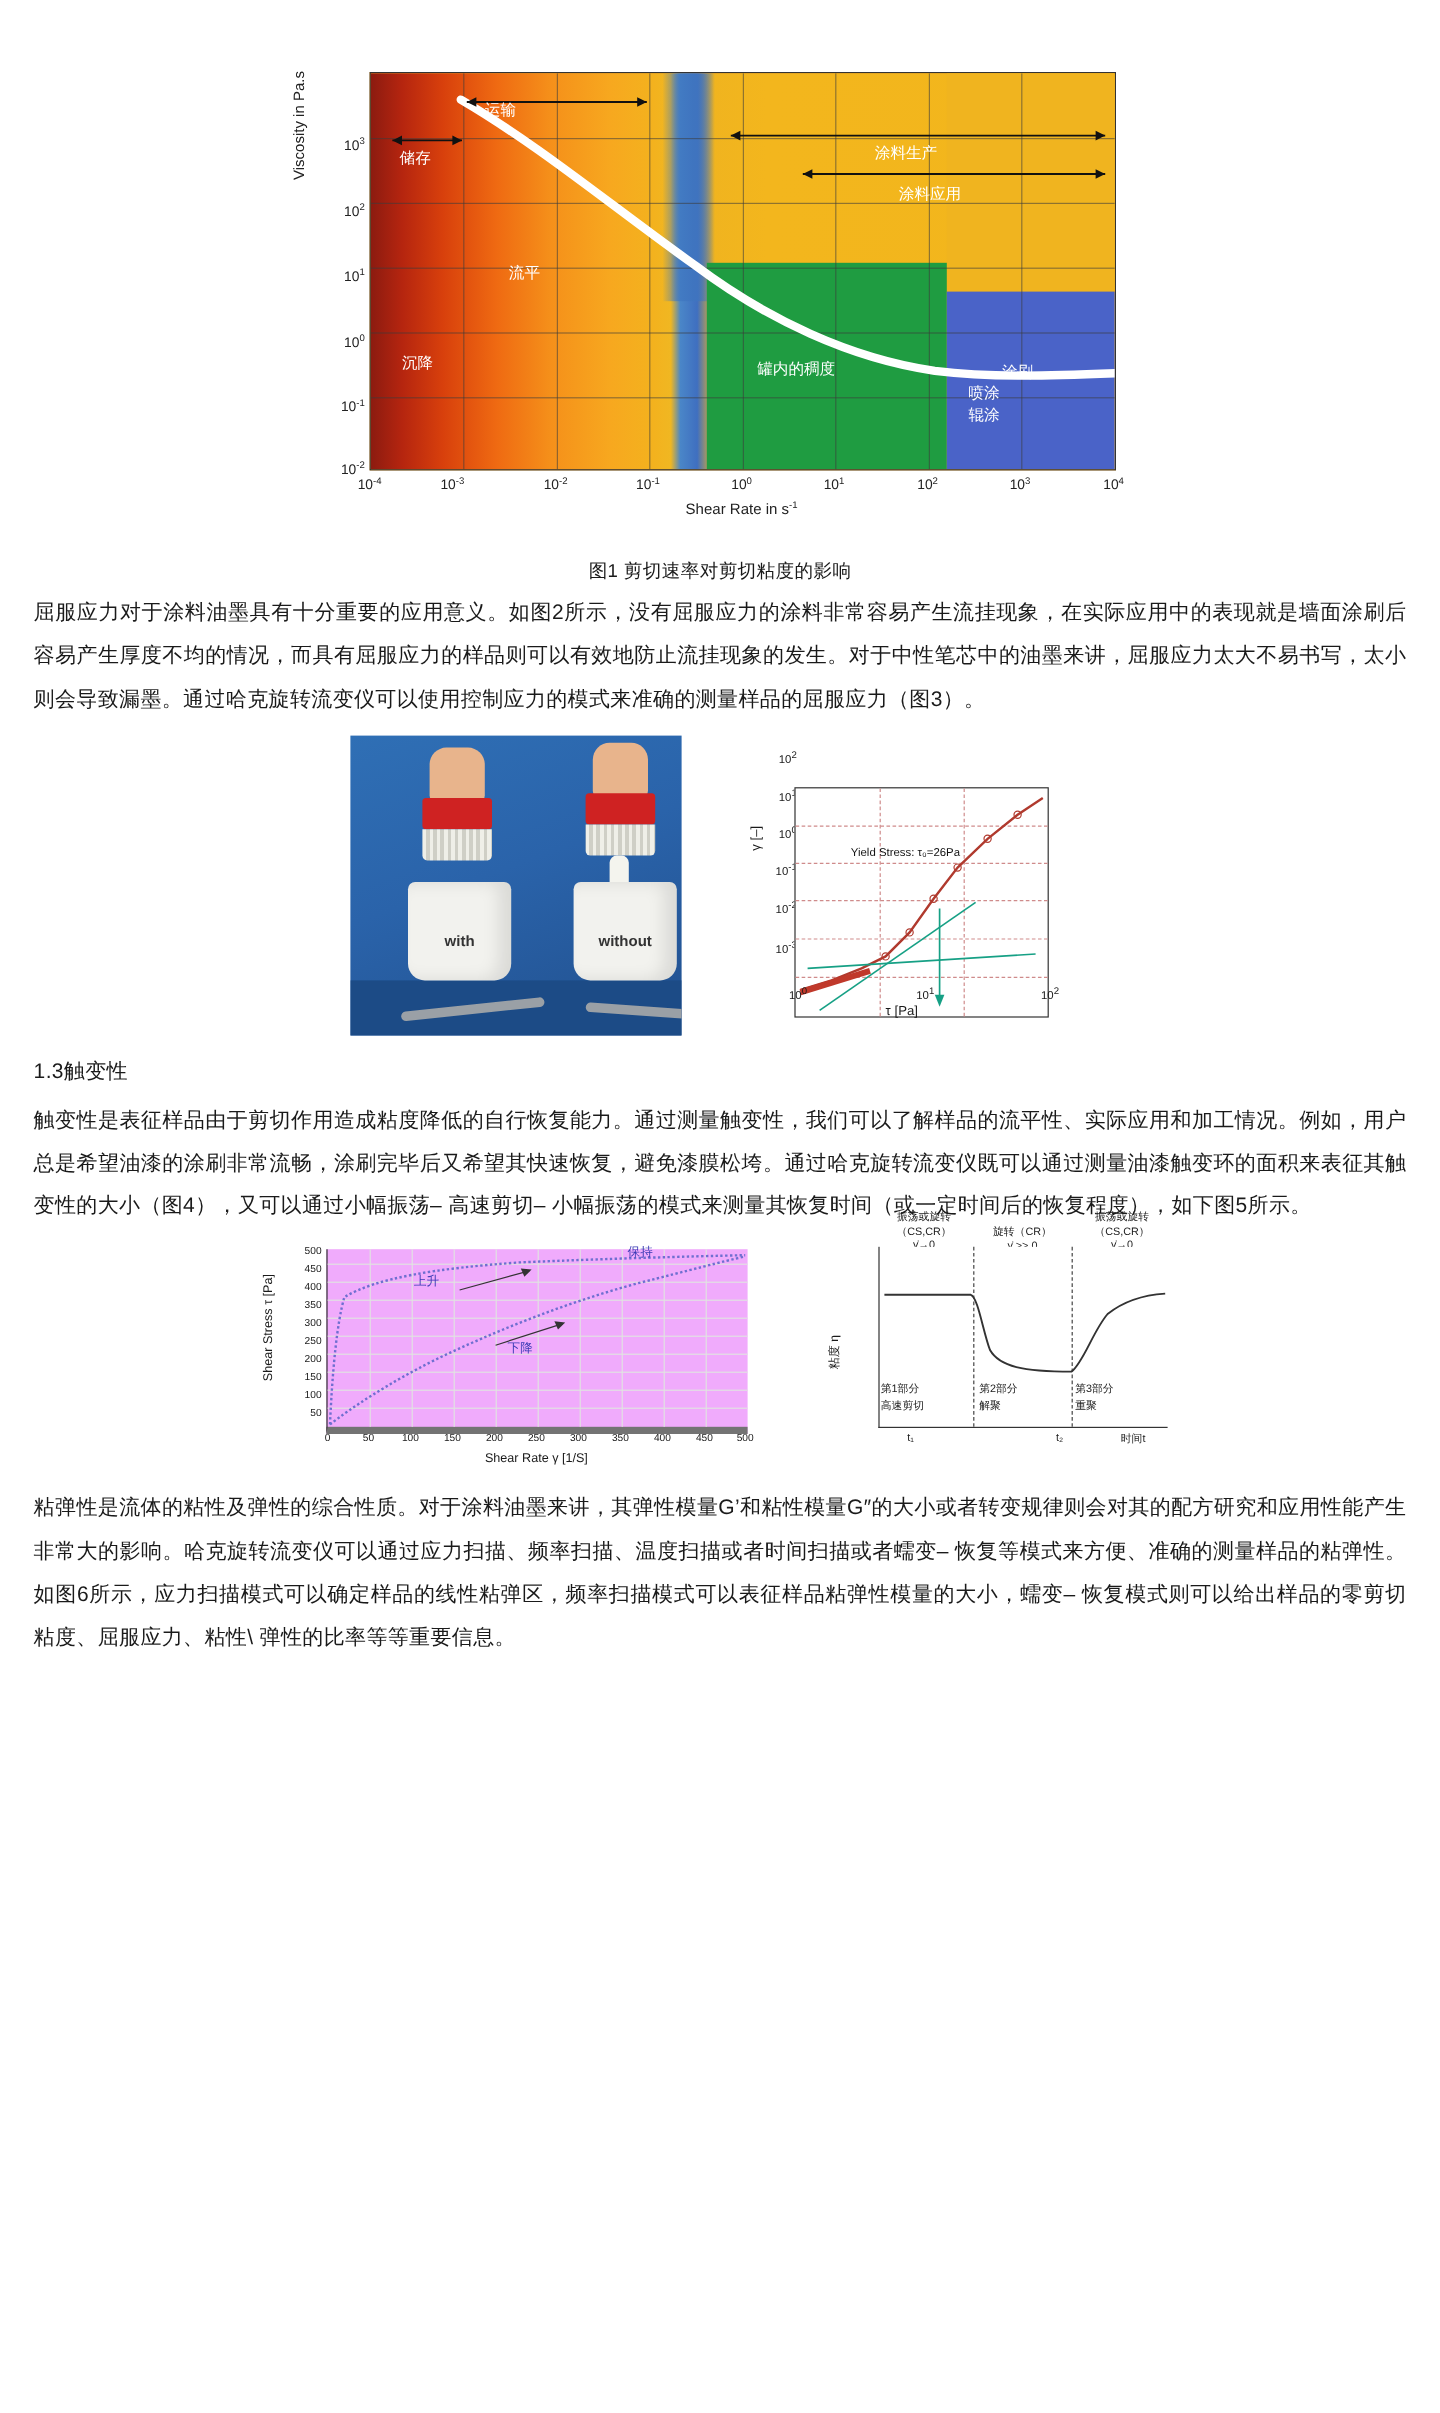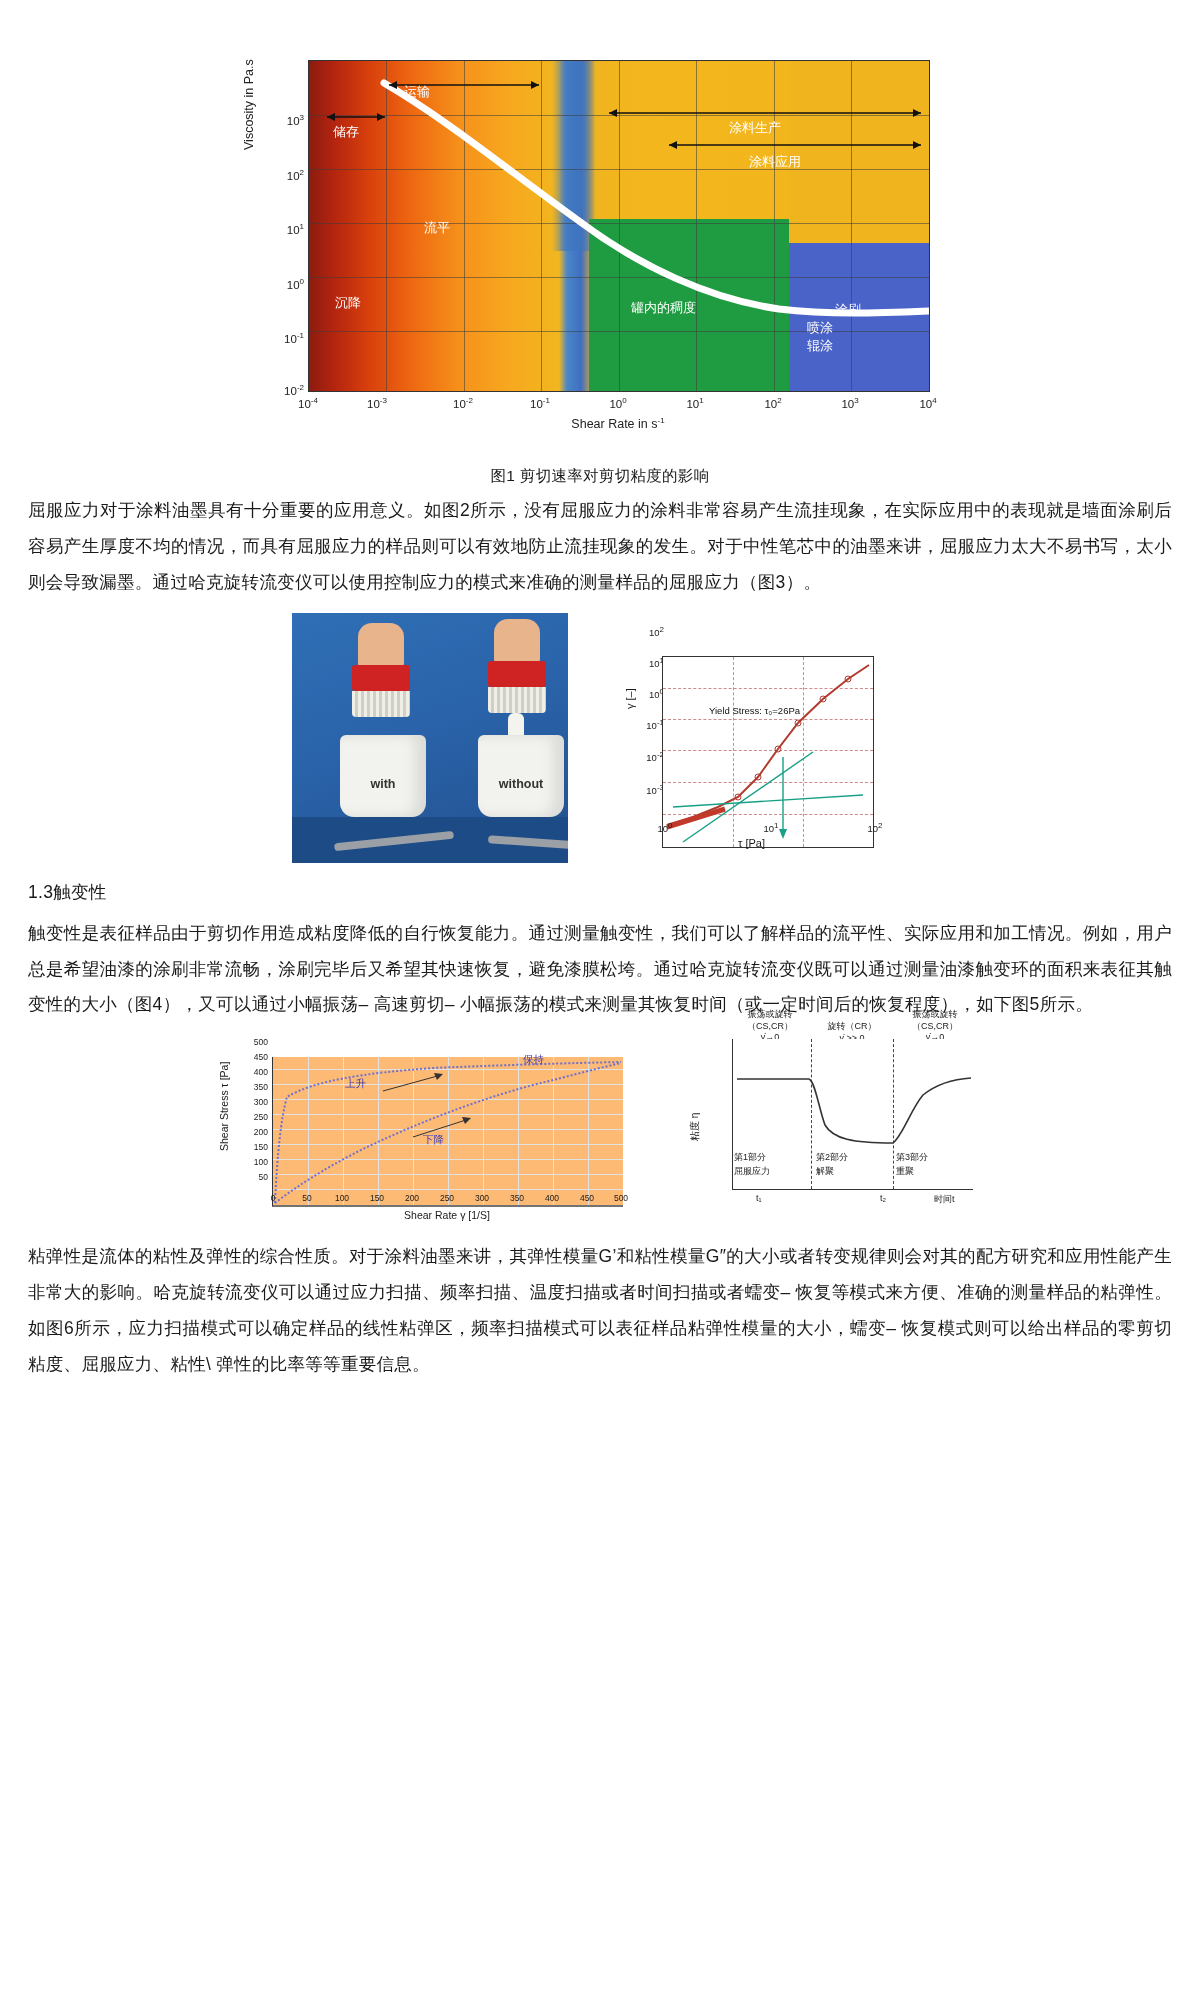--- a/index.html
+++ b/index.html
@@ -233,23 +233,23 @@
 
   
   .row-fig45 {
     display: flex;
     justify-content: center;
     gap: 38px;
     margin-top: 10px;
   }
   .fig4 { position: relative; width: 430px; height: 200px; }
   .fig4 .plot {
-    position: absolute; left: 56px; top: 24px; width: 350px; height: 148px;
-    border-left: 1px solid #333; border-bottom: 2px solid #737373;
-    background: #fdba74;
+    position: absolute; left: 56px; top: 8px; width: 350px; height: 148px;
+    border-left: 1px solid #333; border-bottom: 6px solid #737373;
+    background: #f0abfc;
   }
   .fig4 .gv { position: absolute; width: 1px; top: 0; bottom: 0; background: #e2e2e2; }
   .fig4 .gh { position: absolute; height: 1px; left: 0; right: 0; background: #e2e2e2; }
   .fig4 .ylab {
     position: absolute; left: 2px; top: 118px; transform: rotate(-90deg);
     transform-origin: left top; font-size: 10.5px; white-space: nowrap;
   }
   .fig4 .xlab {
     position: absolute; left: 56px; top: 176px; width: 350px; text-align: center; font-size: 10.5px;
   }
@@ -526,21 +526,21 @@
           <svg viewBox="0 0 240 150" preserveAspectRatio="none" style="position:absolute; inset:0;">
             <path d="M 4,40 L 76,40 C 82,42 86,70 92,86 C 100,100 120,104 160,104 C 170,96 178,70 190,56 C 205,44 222,40 238,39" stroke="#333" stroke-width="1.6" fill="none"></path>
           </svg>
         </div>
 
         <div class="tt" style="left:72px; top:160px;">t₁</div>
         <div class="tt" style="left:196px; top:160px;">t₂</div>
         <div class="tt" style="left:250px; top:160px;">时间t</div>
 
         <div class="tt" style="left:50px; top:118px;">第1部分</div>
-        <div class="tt" style="left:50px; top:132px;">屈服应力</div>
+        <div class="tt" style="left:50px; top:132px;">高速剪切</div>
         <div class="tt" style="left:132px; top:118px;">第2部分</div>
         <div class="tt" style="left:132px; top:132px;">解聚</div>
         <div class="tt" style="left:212px; top:118px;">第3部分</div>
         <div class="tt" style="left:212px; top:132px;">重聚</div>
       </div>
     </div>
 
 
     <div class="para">粘弹性是流体的粘性及弹性的综合性质。对于涂料油墨来讲，其弹性模量G’和粘性模量G″的大小或者转变规律则会对其的配方研究和应用性能产生非常大的影响。哈克旋转流变仪可以通过应力扫描、频率扫描、温度扫描或者时间扫描或者蠕变– 恢复等模式来方便、准确的测量样品的粘弹性。如图6所示，应力扫描模式可以确定样品的线性粘弹区，频率扫描模式可以表征样品粘弹性模量的大小，蠕变– 恢复模式则可以给出样品的零剪切粘度、屈服应力、粘性\ 弹性的比率等等重要信息。</div>
   </div>

